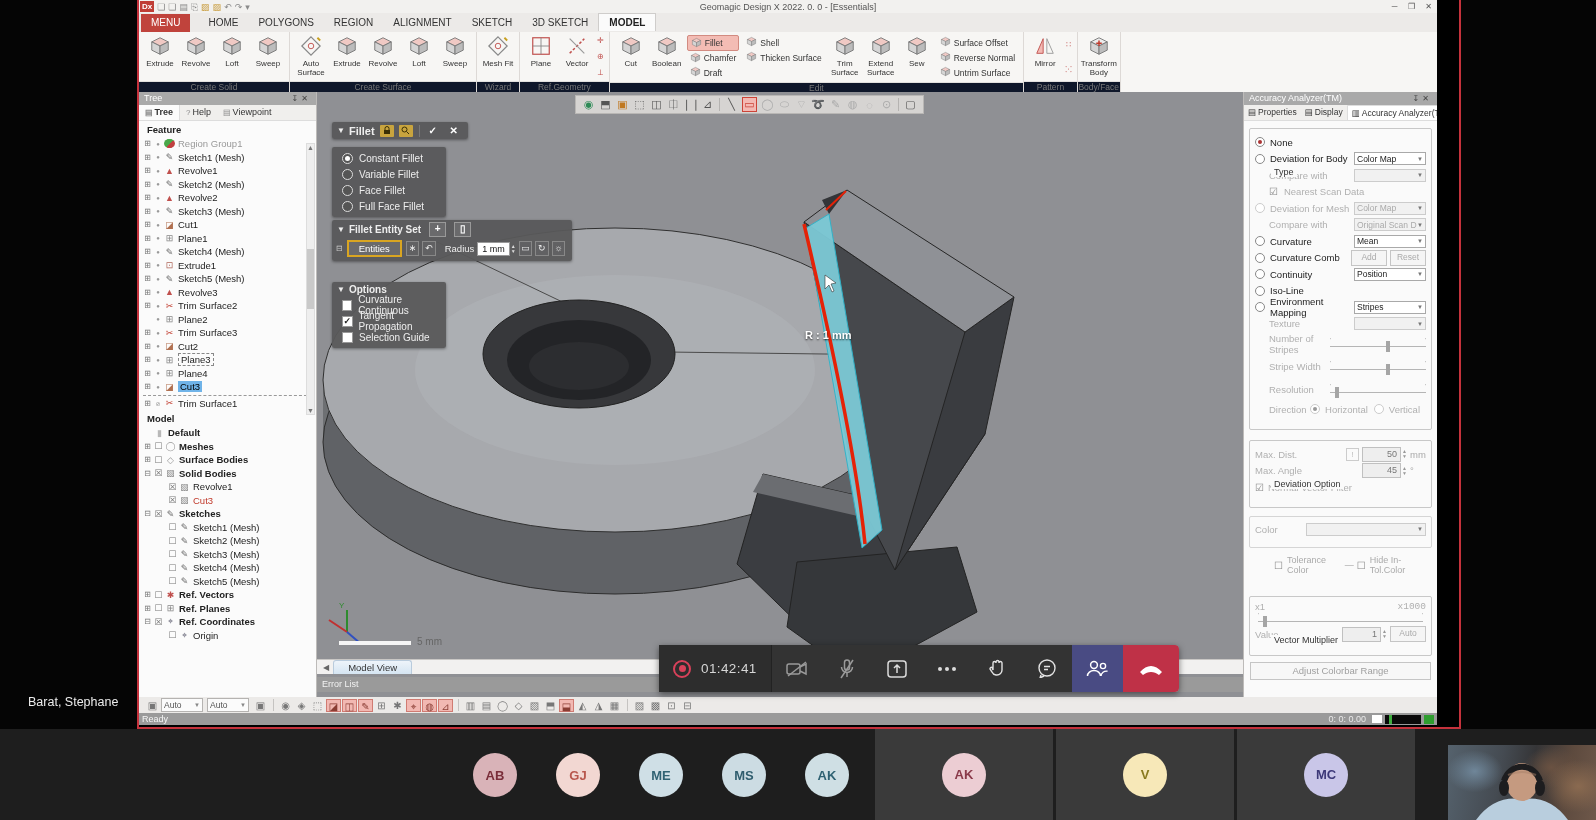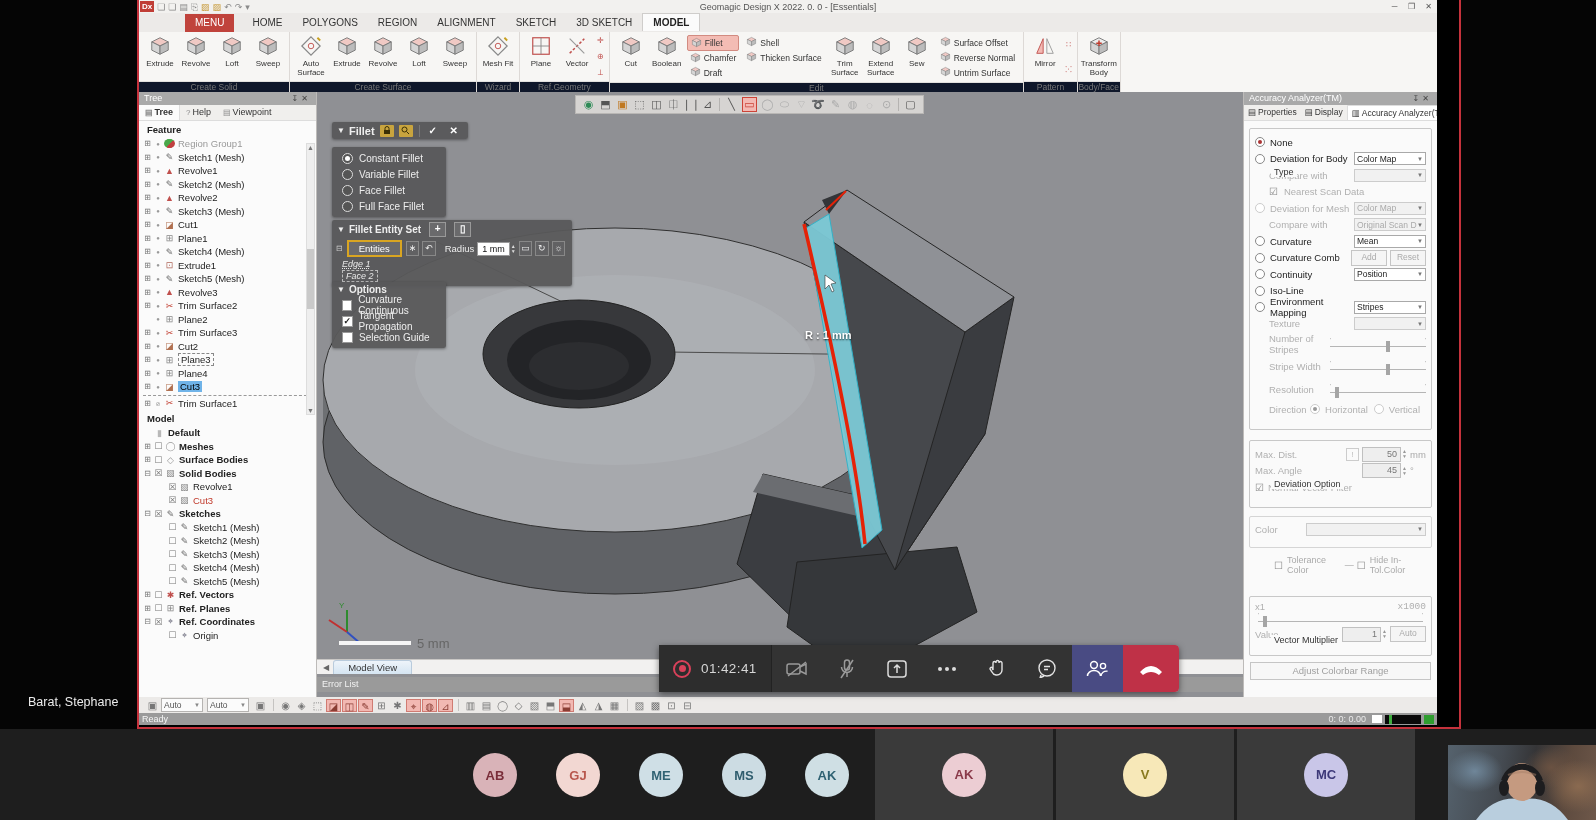--- a/index.html
+++ b/index.html
@@ -32,21 +32,21 @@
   .share{position:absolute;left:137px;top:0;width:1324px;height:729px;background:#000;box-sizing:border-box;
          border-left:2px solid #c5323c;border-right:2px solid #c5323c;border-bottom:2px solid #c5323c;}
   .app{position:absolute;left:0;top:0;width:1298px;height:725px;background:#eceae8;overflow:hidden;font-size:10px;color:#222;}
   .titlebar{position:absolute;left:0;top:0;width:100%;height:13px;background:#f2f1ef;display:flex;align-items:center;}
   .appicon{background:#c03d35;color:#fff;font-size:8px;font-weight:bold;padding:0 2px;height:11px;line-height:11px;margin:0 3px 0 1px;}
   .qat span{color:#8a8a8a;font-size:9px;margin-right:3px;}
   .qat .gold{color:#c89b3c;}
   .wtitle{position:absolute;left:0;right:0;text-align:center;font-size:9px;color:#555;pointer-events:none;}
   .wbtns{margin-left:auto;display:flex;}
   .wbtns span{font-size:8px;color:#555;width:17px;text-align:center;}
-  .tabrow{position:absolute;left:0;top:13px;width:100%;height:19px;background:#eceae8;border-bottom:1px solid #d8d6d4;padding-left:44px;}
+  .tabrow{position:absolute;left:0;top:13px;width:100%;height:19px;background:#eceae8;border-bottom:1px solid #d8d6d4;}
   .tab{display:inline-block;height:18px;line-height:18px;padding:0 10px;font-size:10px;color:#333;}
   .tab.menu{background:#c0433c;color:#fff;margin:0 8px 0 2px;}
   .tab.active{background:#fbfbfb;border:1px solid #cfcdcb;border-bottom:none;box-sizing:border-box;font-weight:bold;color:#222;}
   .ribbon{position:absolute;left:0;top:32px;width:100%;height:60px;background:#f7f6f4;display:flex;}
   .rgroup{display:flex;flex-direction:column;border-right:1px solid #ddd9d6;}
   .rbody{height:49px;display:flex;align-items:stretch;padding:1px 3px 0 3px;}
   .rlab{height:10px;line-height:10px;font-size:8.5px;color:#777;text-align:center;background:#0f172a;border-top:1px solid #e2e0de;}
   .bigbtn{width:36px;display:flex;flex-direction:column;align-items:center;justify-content:flex-start;padding-top:2px;}
   .bigbtn .blab{font-size:8px;line-height:8.5px;text-align:center;color:#333;margin-top:1px;}
   .stack{display:flex;flex-direction:column;justify-content:flex-start;padding:2px 2px;}
@@ -92,21 +92,21 @@
   .vico.activebox{background:#f3b9b3;border:1px solid #cc4438;color:#cc4438;width:13px;height:13px;line-height:13px;margin:0 2px;}
   .vico.dis{color:#aaa;}
   .vdiv{width:1px;height:13px;background:#b5b3b1;margin:0 3px;}
   .radius-callout{position:absolute;left:488px;top:237px;color:#fff;font-weight:bold;font-size:11px;text-shadow:0 1px 2px rgba(0,0,0,.8);}
   .mvstrip{position:absolute;left:0;top:567px;width:100%;height:14px;background:#f2f1f0;border-top:1px solid #c9c7c5;display:flex;align-items:center;}
   .mvarrow{font-size:8px;color:#666;margin:0 4px 0 6px;}
   .mvtab{height:13px;line-height:13px;padding:0 14px;font-size:9.5px;color:#333;background:linear-gradient(#eef4fa,#d5e5f2);border:1px solid #b9cbdc;border-bottom:none;border-radius:3px 3px 0 0;}
   .errorbar{position:absolute;left:0;top:585px;width:100%;height:15px;background:#9a9a9a;color:#f2f2f2;font-size:9px;line-height:15px;padding-left:5px;box-sizing:border-box;display:flex;}
   .errbtns{margin-left:auto;margin-right:230px;color:#555;font-size:8px;letter-spacing:3px;}
   .scalebar{position:absolute;left:22px;top:549px;width:72px;height:4px;background:#f5f5f5;}
-  .scalelab{position:absolute;left:100px;top:544px;font-size:13px;color:#666;}
+  .scalelab{position:absolute;left:100px;top:544px;font-size:10px;color:#666;}
   
   .fpanel{position:absolute;background:rgba(88,88,90,.95);color:#eee;border-radius:2px;box-shadow:0 1px 3px rgba(0,0,0,.4);}
   .fhead{display:flex;align-items:center;padding:2px 5px;font-size:11px;font-weight:bold;}
   .farrow{font-size:8px;margin-right:4px;}
   .goldbtn{width:14px;height:12px;background:#c8a43e;margin-left:5px;display:flex;align-items:center;justify-content:center;border-radius:1px;}
   .whitebtn{width:16px;height:13px;margin-left:5px;display:flex;align-items:center;justify-content:center;color:#fff;font-size:10px;font-weight:bold;}
   .fdiv{width:1px;height:12px;background:#777;margin-left:6px;}
   .fradio{display:flex;align-items:center;height:16px;padding-left:10px;font-size:10px;}
   .rdot{width:9px;height:9px;border:1px solid #ddd;border-radius:50%;margin-right:6px;display:flex;align-items:center;justify-content:center;background:#555;}
   .rdot .in{width:5px;height:5px;border-radius:50%;background:#fff;}
@@ -860,21 +860,20 @@
               <span style="margin:0 3px 0 6px;">Radius</span>
               <span class="radinput">1 mm</span>
               <span class="spin">
                   <span>▲</span>
                   <span>▼</span>
                 </span>
               <span class="miniico">▭</span>
               <span class="miniico">↻</span>
               <span class="miniico">☼</span>
             </div>
-            <div id="selItems"><span class="selitem">Edge 1</span><br><span class="selitem boxed">Face 2</span><br></div>
           </div>
           <div class="fpanel" style="left:15px;top:190px;width:114px;padding-bottom:3px;">
             <div class="fsub">
               <span class="farrow">▼</span>
               <span>Options</span>
             </div>
             <div id="filletOpts">
                 <div class="fcheck">
                   <span class="cbx"></span>
                   <span>Curvature Continuous</span>

